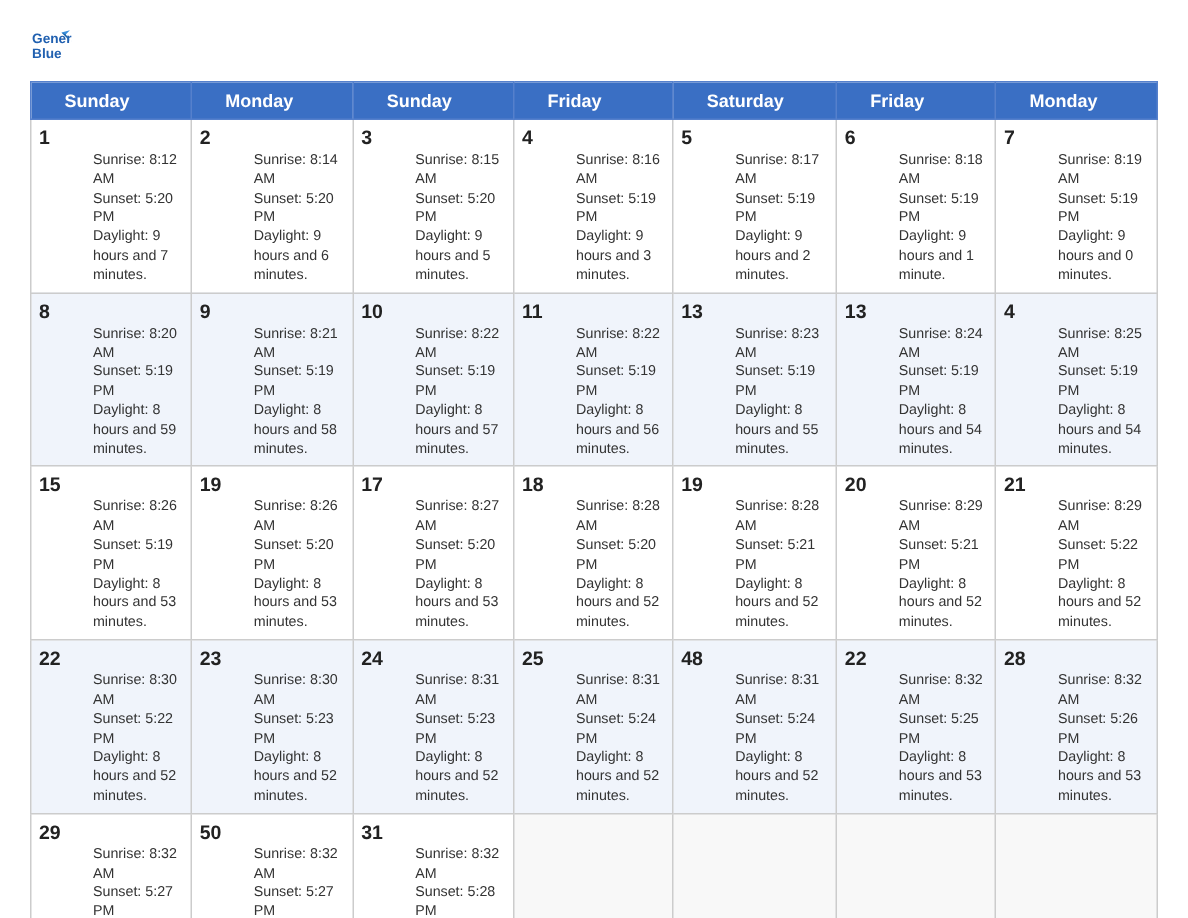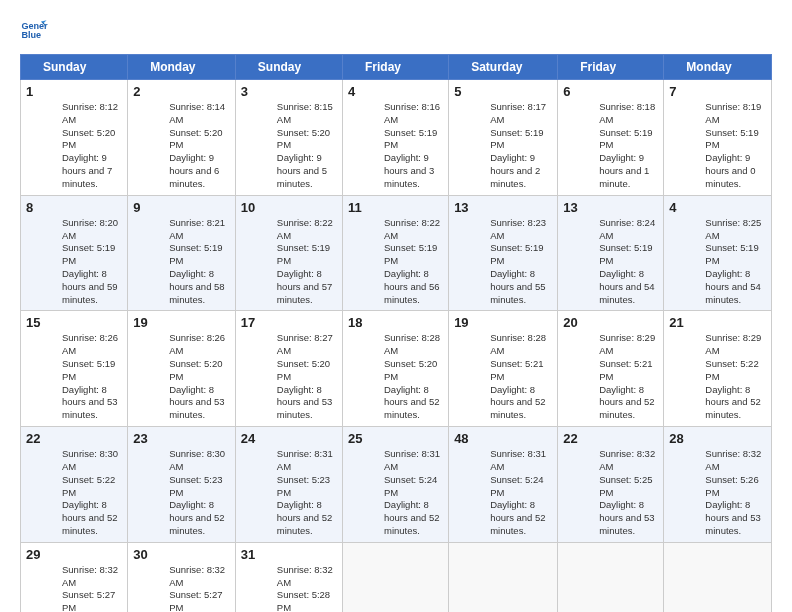--- a/index.html
+++ b/index.html
@@ -236,21 +236,21 @@
             <span class="day-num">28</span>
 <div class="day-info">Sunrise: 8:32 AM<br>Sunset: 5:26 PM<br>Daylight: 8 hours and 53 minutes.</div>
           </td>
         </tr>
         <tr>
           <td>
             <span class="day-num">29</span>
 <div class="day-info">Sunrise: 8:32 AM<br>Sunset: 5:27 PM<br>Daylight: 8 hours and 54 minutes.</div>
           </td>
           <td>
-            <span class="day-num">30</span>
+            <span class="day-num">50</span>
 <div class="day-info">Sunrise: 8:32 AM<br>Sunset: 5:27 PM<br>Daylight: 8 hours and 55 minutes.</div>
           </td>
           <td>
             <span class="day-num">31</span>
 <div class="day-info">Sunrise: 8:32 AM<br>Sunset: 5:28 PM<br>Daylight: 8 hours and 55 minutes.</div>
           </td>
           <td class="empty-cell"></td>
           <td class="empty-cell"></td>
           <td class="empty-cell"></td>
           <td class="empty-cell"></td>

